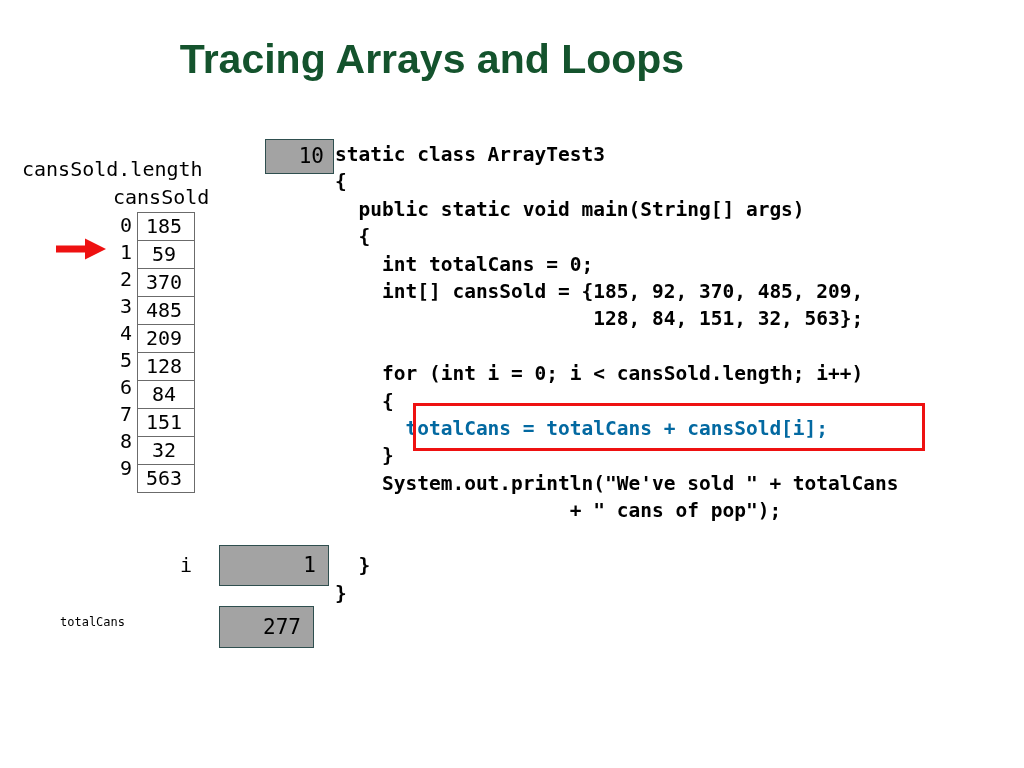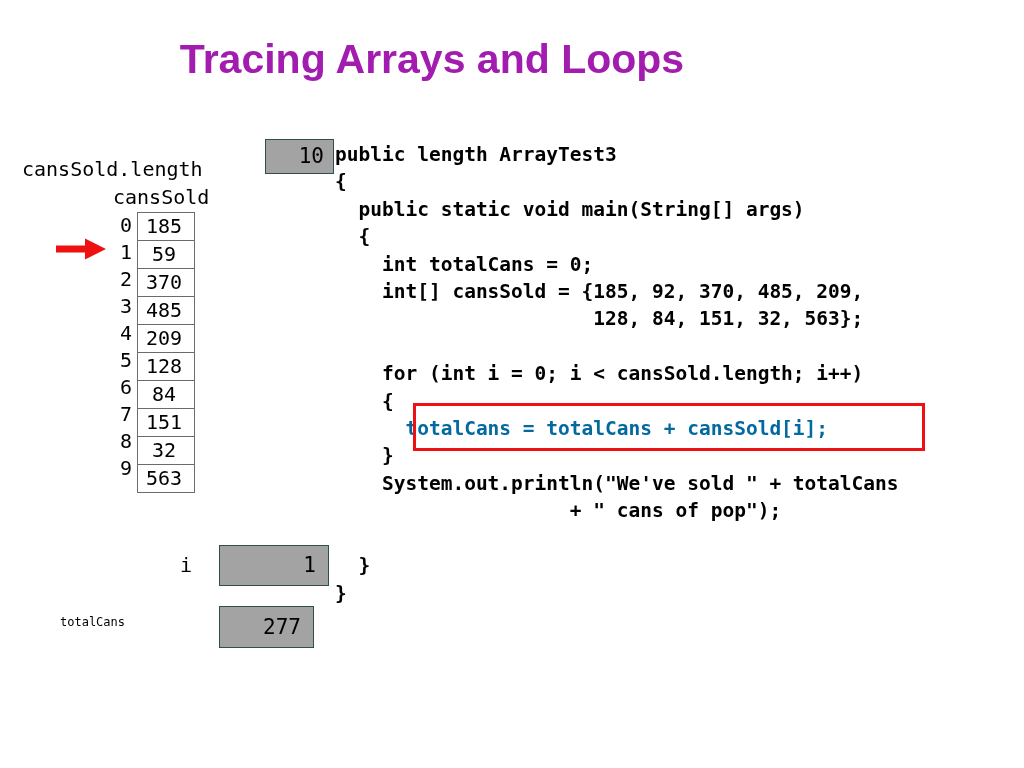--- a/index.html
+++ b/index.html
@@ -20,21 +20,21 @@
   #slide-title {
     position: absolute;
     top: 36px;
     left: 0;
     width: 864px;
     text-align: center;
     font-family: "Liberation Sans", sans-serif;
     font-weight: bold;
     font-size: 41px;
     letter-spacing: 0px;
-    color: #a21caf;
+    color: #14532d;
     white-space: nowrap;
   }
 
   
   .trace-label {
     position: absolute;
     font-family: "DejaVu Sans Mono", "Liberation Mono", monospace;
     font-weight: normal;
     font-size: 20px;
     color: #000000;
@@ -238,21 +238,21 @@
   <rect x="0" y="7.5" width="33" height="7" fill="#ee1111"></rect>
   <polygon points="29,0.5 50,11 29,21.5" fill="#ee1111"></polygon>
 </svg>
 
 <div class="trace-label" id="label-i">i</div>
 <div class="green-box" id="box-i">1</div>
 
 <div class="trace-label" id="label-totalCans">totalCans</div>
 <div class="green-box" id="box-totalCans">277</div>
 
-<pre id="code-block"><span>public length ArrayTest3</span>
+<pre id="code-block"><span>static class ArrayTest3</span>
 <span>{</span>
 <span>  public static void main(String[] args)</span>
 <span>  {</span>
 <span>    int totalCans = 0;</span>
 <span>    int[] cansSold = {185, 92, 370, 485, 209,</span>
 <span>                      128, 84, 151, 32, 563};</span>
 <span></span>
 <span>    for (int i = 0; i &lt; cansSold.length; i++)</span>
 <span>    {</span>
 <span class="hl">      totalCans = totalCans + cansSold[i];</span>

